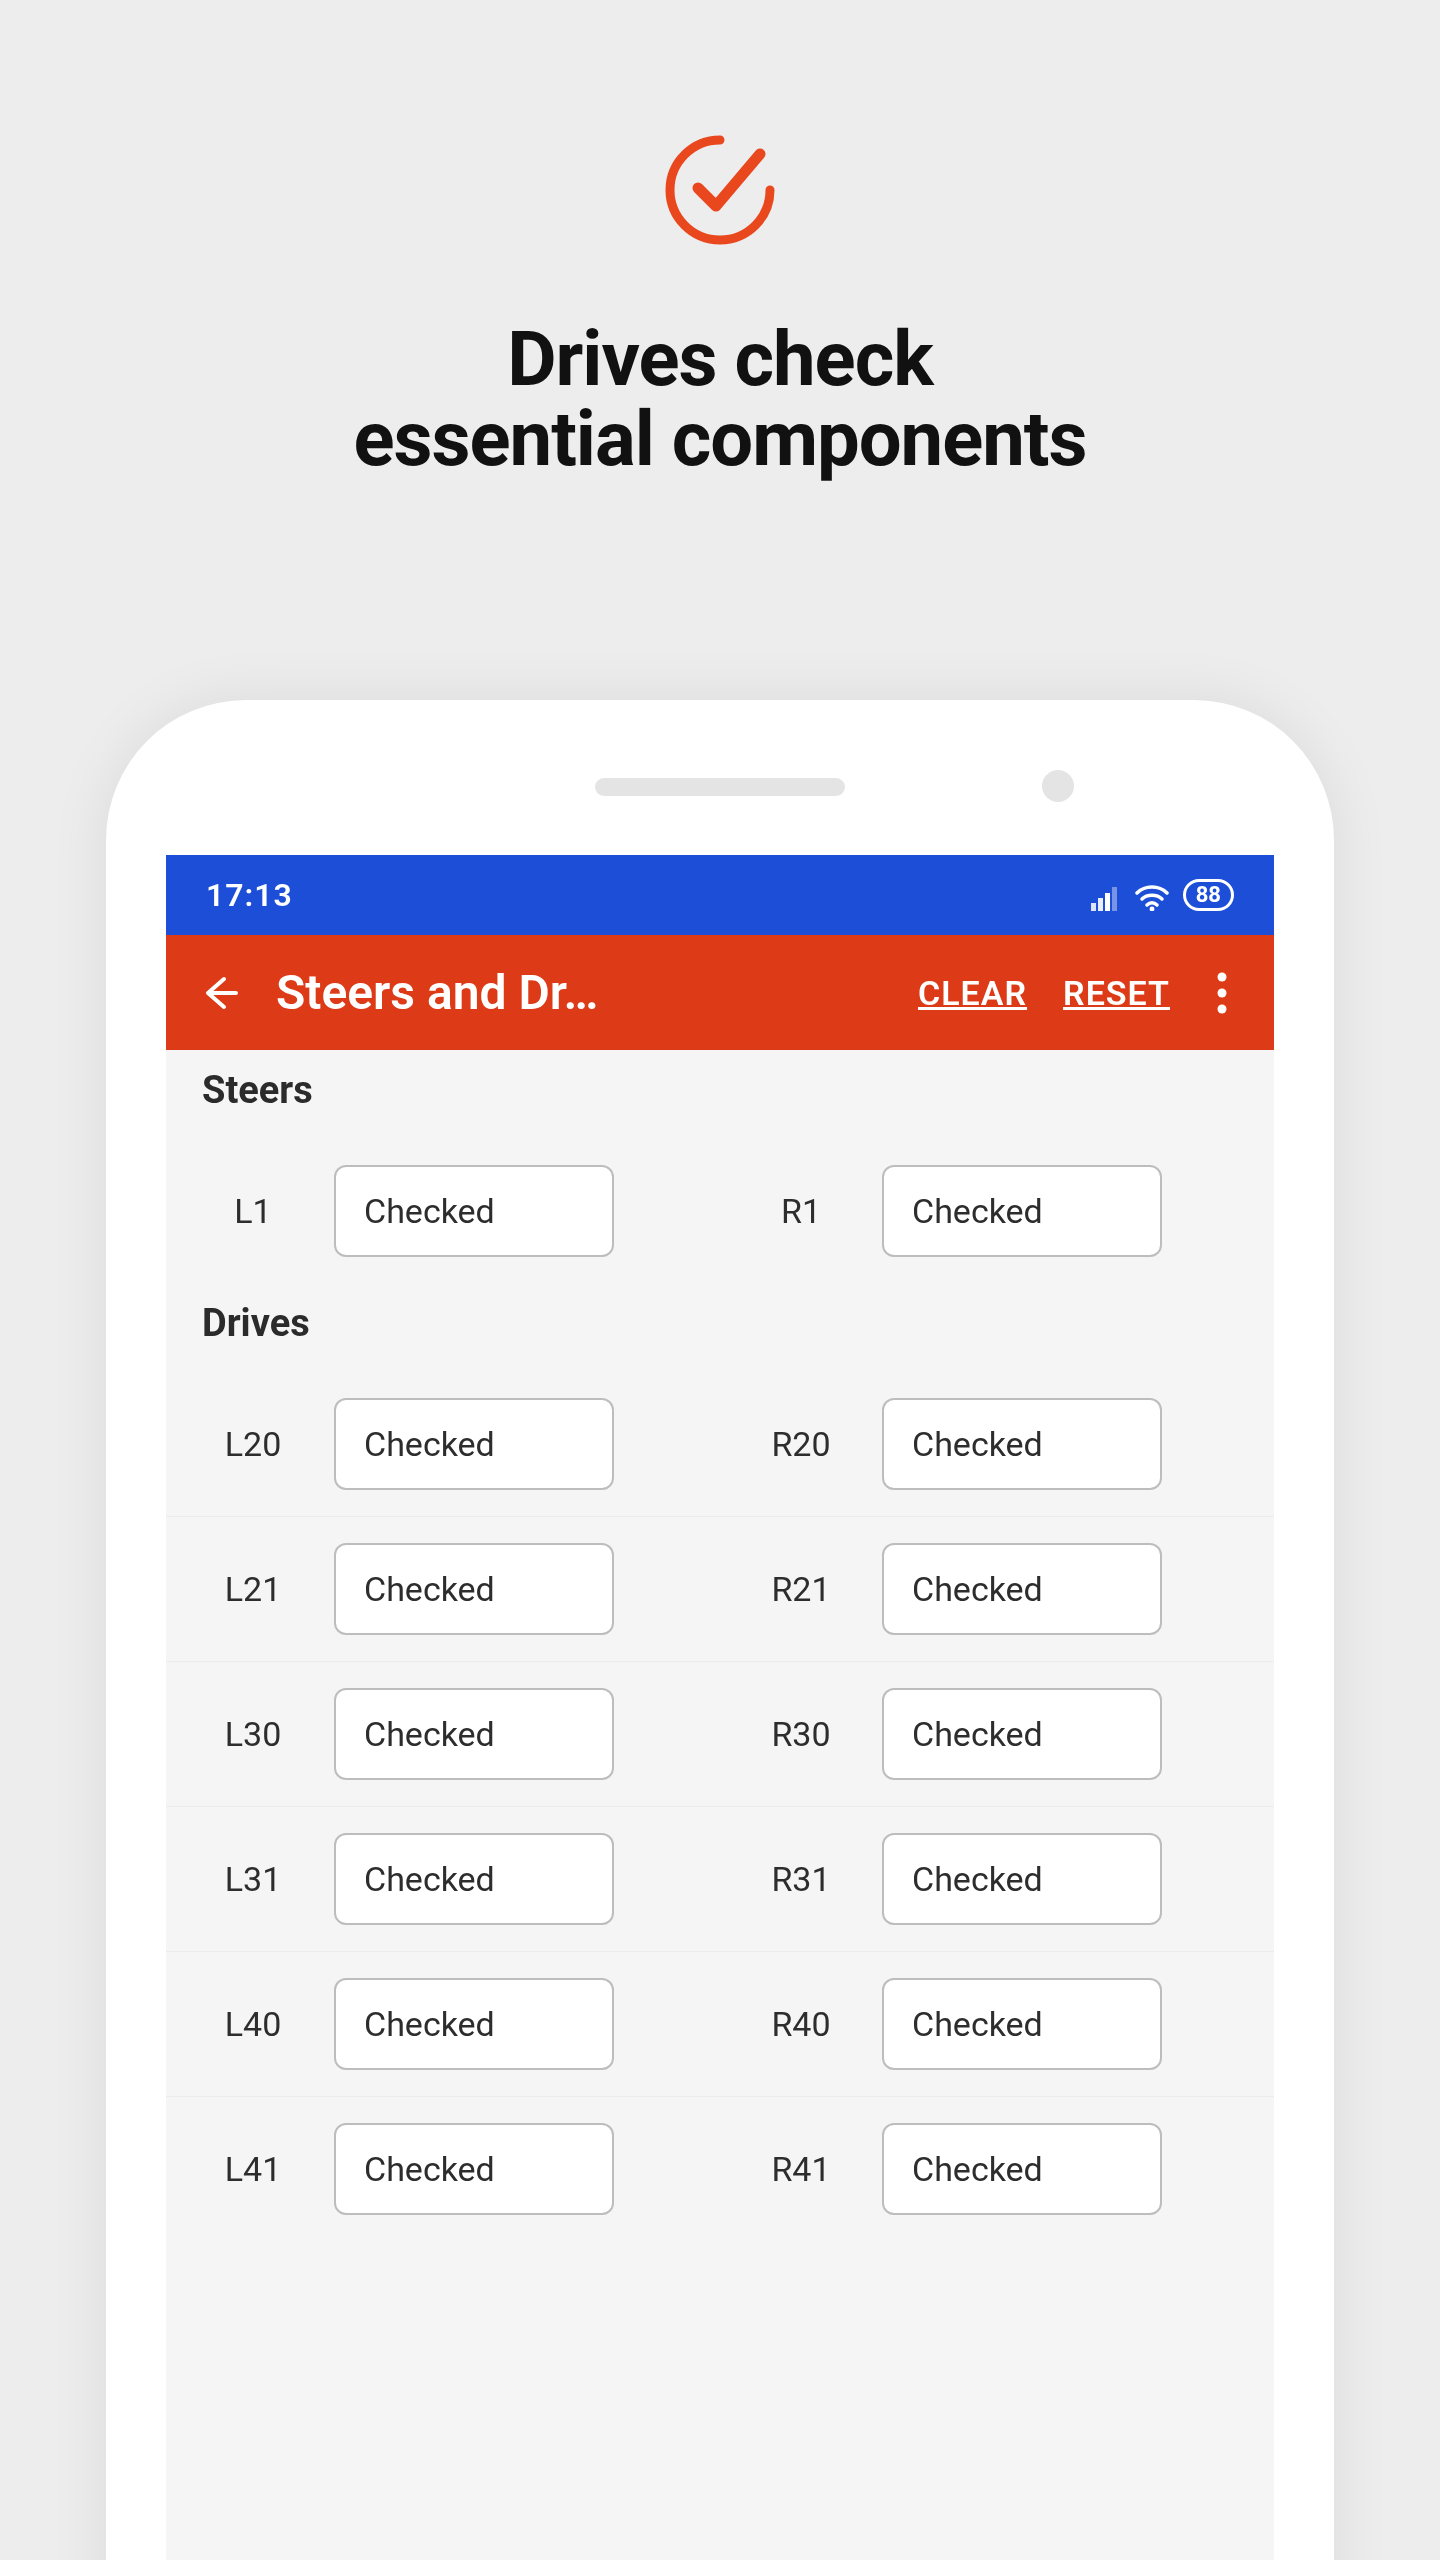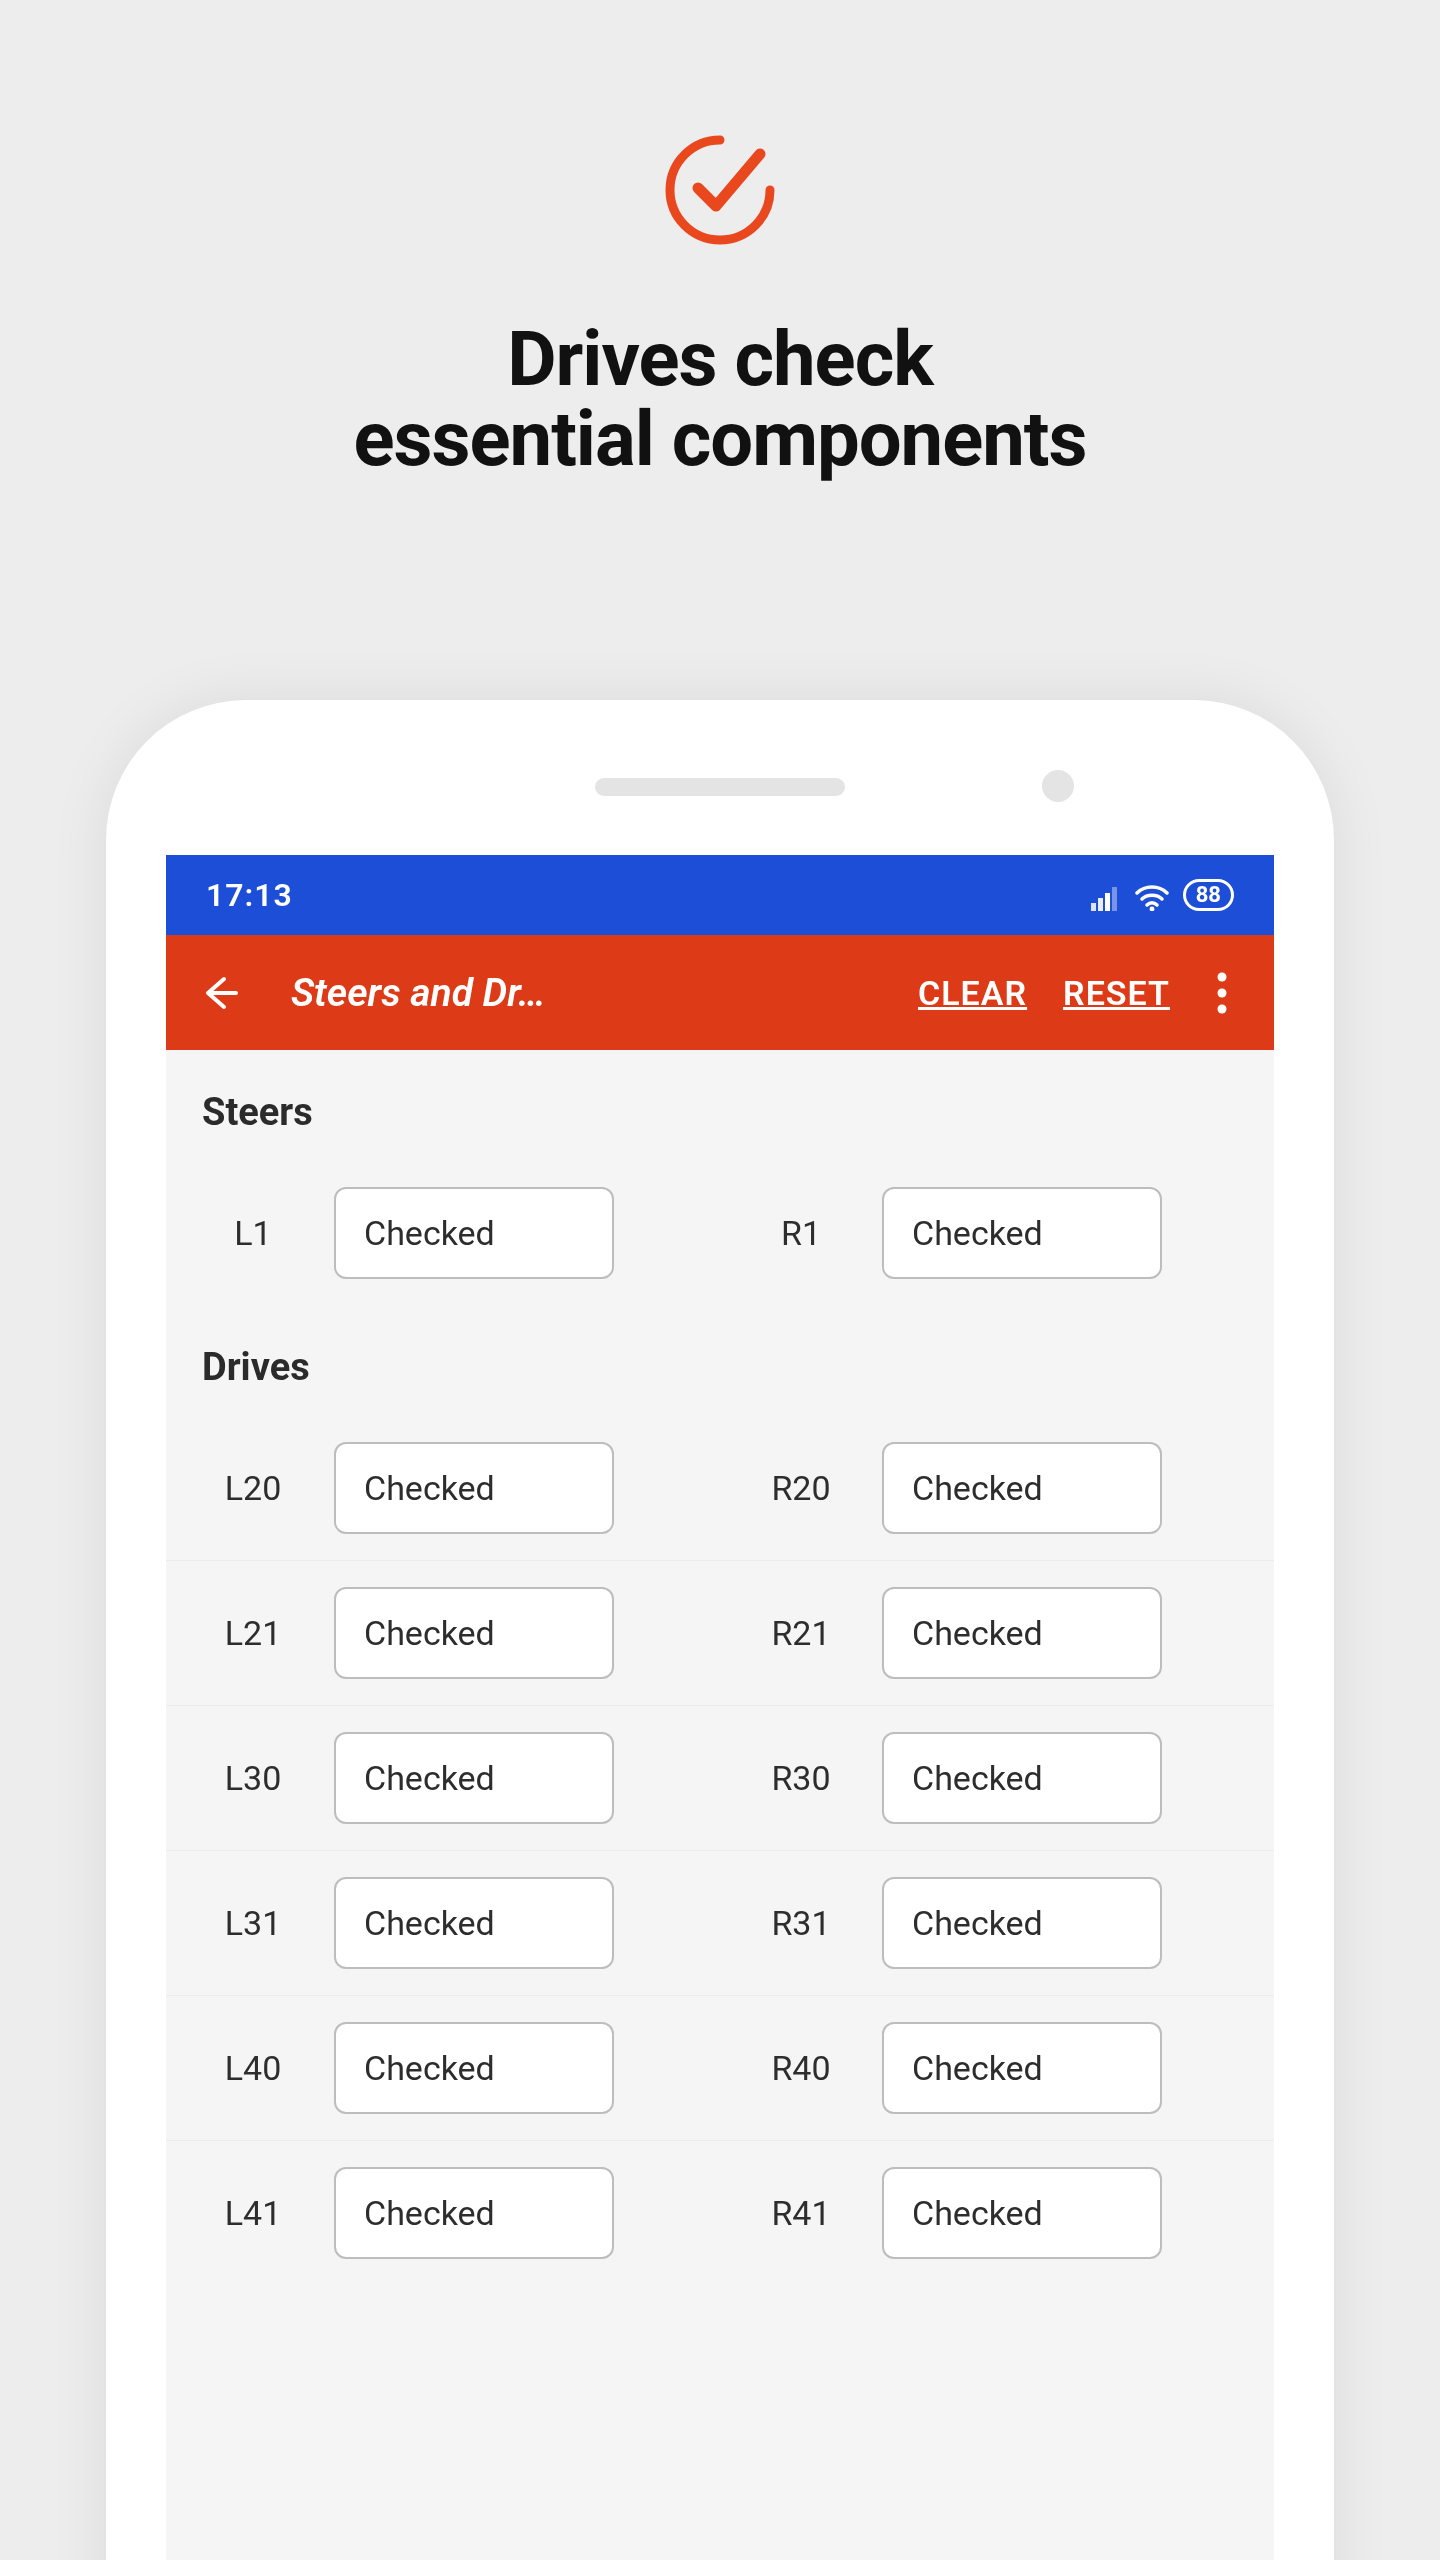--- a/index.html
+++ b/index.html
@@ -126,28 +126,27 @@
   .back-btn {
     width: 72px;
     height: 72px;
     display: flex;
     align-items: center;
     justify-content: center;
     border-radius: 50%;
   }
   .app-title {
     flex: 0 0 auto;
-    font-size: 39px;
+    font-size: 48px;
     font-weight: 600;
-    margin-left: 37px;
+    margin-left: 22px;
     white-space: nowrap;
     overflow: hidden;
     text-overflow: ellipsis;
     max-width: 390px;
-    font-style: italic;
   }
   .appbar-spacer { flex: 1; }
   .appbar-action {
     font-size: 34px;
     font-weight: 600;
     letter-spacing: 1px;
     padding: 12px 18px;
     text-decoration: underline;
   }
   .menu-btn {
@@ -160,21 +159,21 @@
   }
 
   
   .content {
     padding: 0;
   }
   .section-title {
     font-size: 38px;
     font-weight: 700;
     color: #2b2b2b;
-    padding: 40px 0 26px 36px;
+    padding: 18px 0 26px 36px;
   }
 
   .row {
     display: flex;
     align-items: center;
     height: 145px;
     padding: 0 28px;
     gap: 44px;
   }
   .row.bordered {

